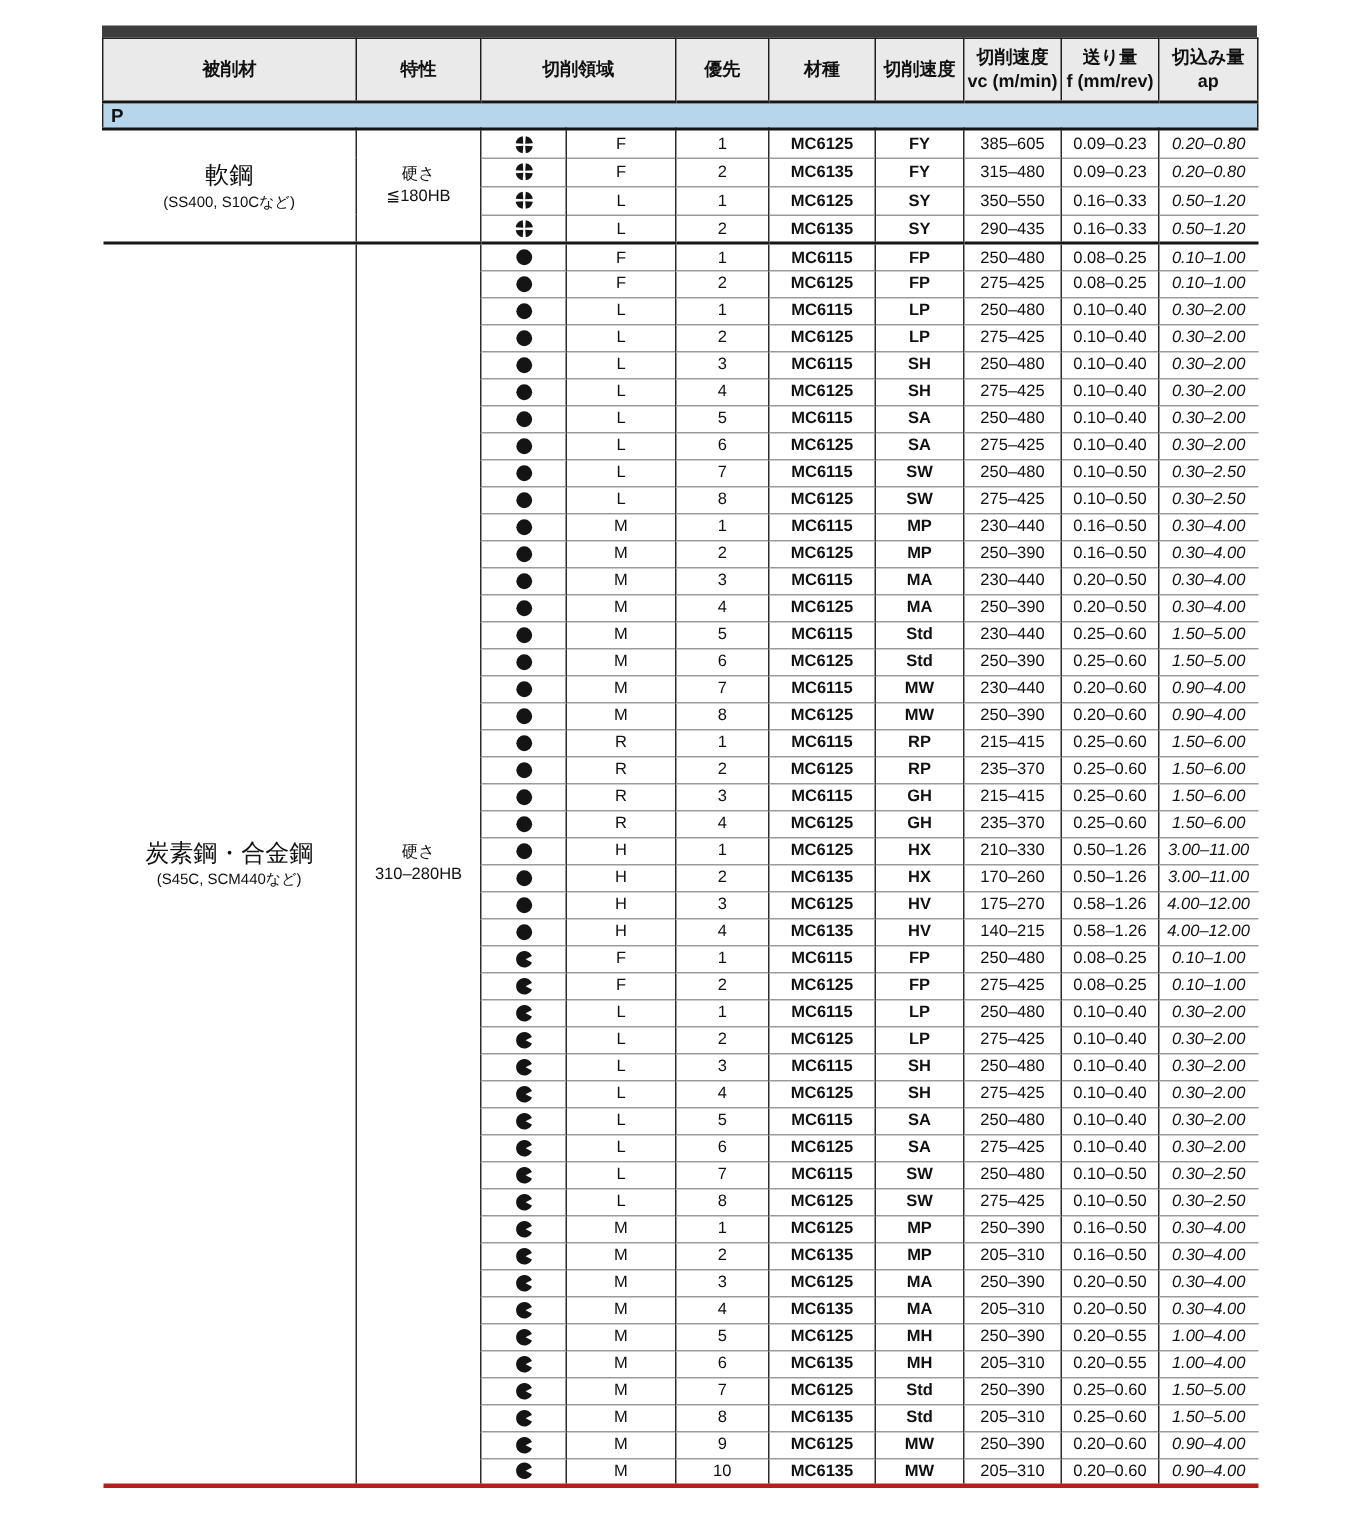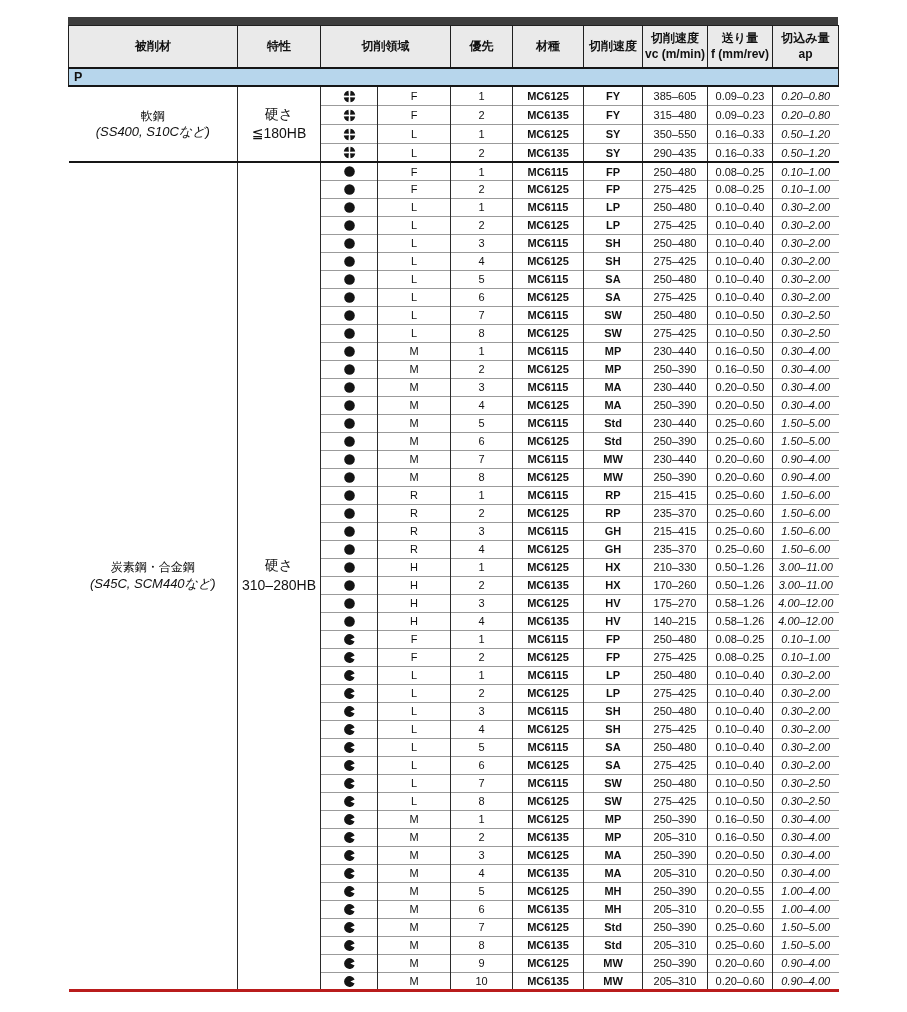--- a/index.html
+++ b/index.html
@@ -14,23 +14,23 @@
   .p-row th{background:#b7d6ec;border:1px solid #1f1f1f;border-top:1px solid #161616;border-bottom:2px solid #161616;
             height:12px;text-align:left;padding:0 5px;font-size:12.5px;font-weight:bold;}
   tbody td{border-left:1px solid #2b2b2b;border-top:1px solid #9b9b9b;
            font-size:11px;text-align:center;vertical-align:middle;}
   tbody tr.g1{height:19px;}
   tbody tr.g2{height:18px;}
   tbody tr.group-start td{border-top:2px solid #161616;}
   .c-material{border-left:none !important;}
   .c-ap{border-right:none;font-style:italic;}
   .c-grade,.c-breaker{font-weight:bold;}
-  .mat-name{font-size:12px;line-height:1.35;}
-  .mat-detail{font-size:13px;line-height:1.3;font-style:italic;}
-  .c-property div{font-size:14px;line-height:1.4;}
+  .mat-name{font-size:16px;line-height:1.35;}
+  .mat-detail{font-size:10px;line-height:1.3;}
+  .c-property div{font-size:11px;line-height:1.4;}
   .icon{display:inline-block;width:13px;height:13px;vertical-align:middle;}
   .icon svg{display:block;width:13px;height:13px;}
 </style>
 </head>
 <body>
 
 <div class="table-wrap">
   <div class="top-bar"></div>
   <table>
     <colgroup>

